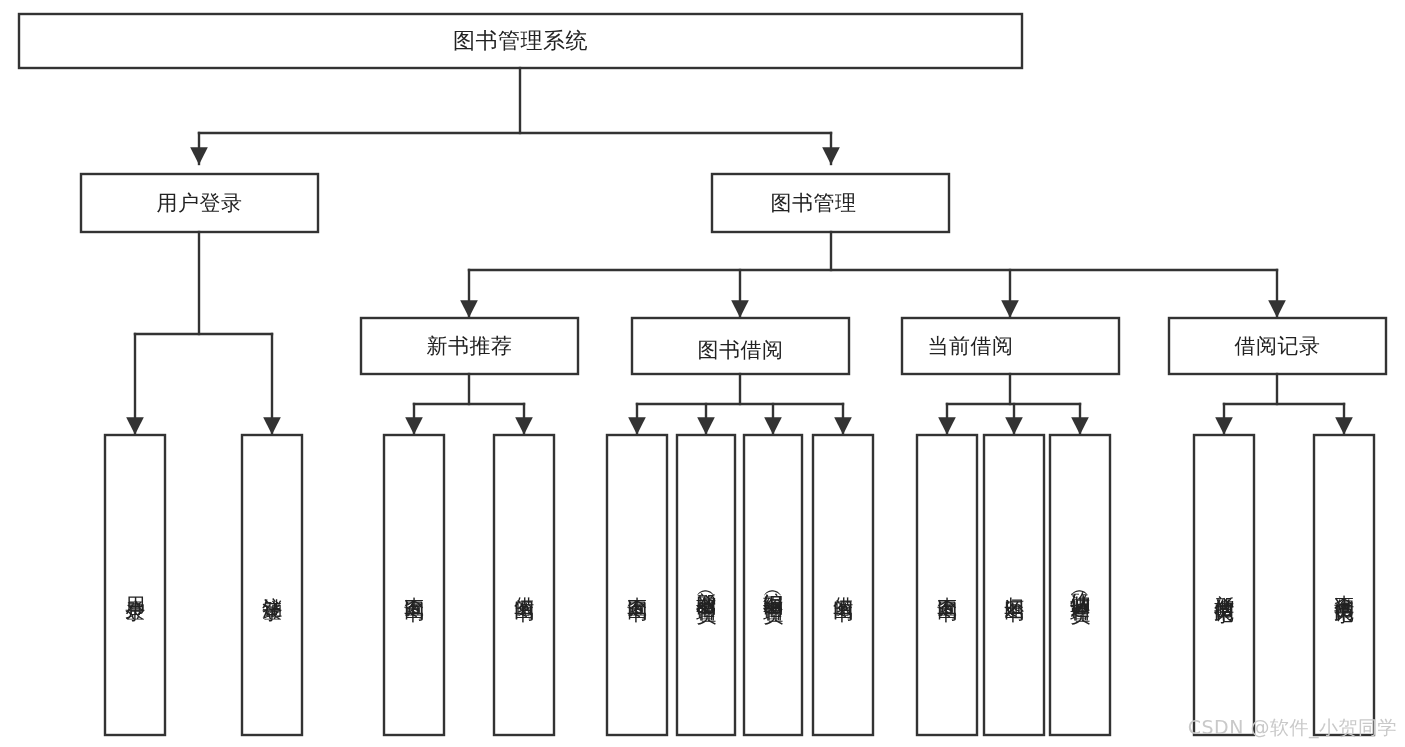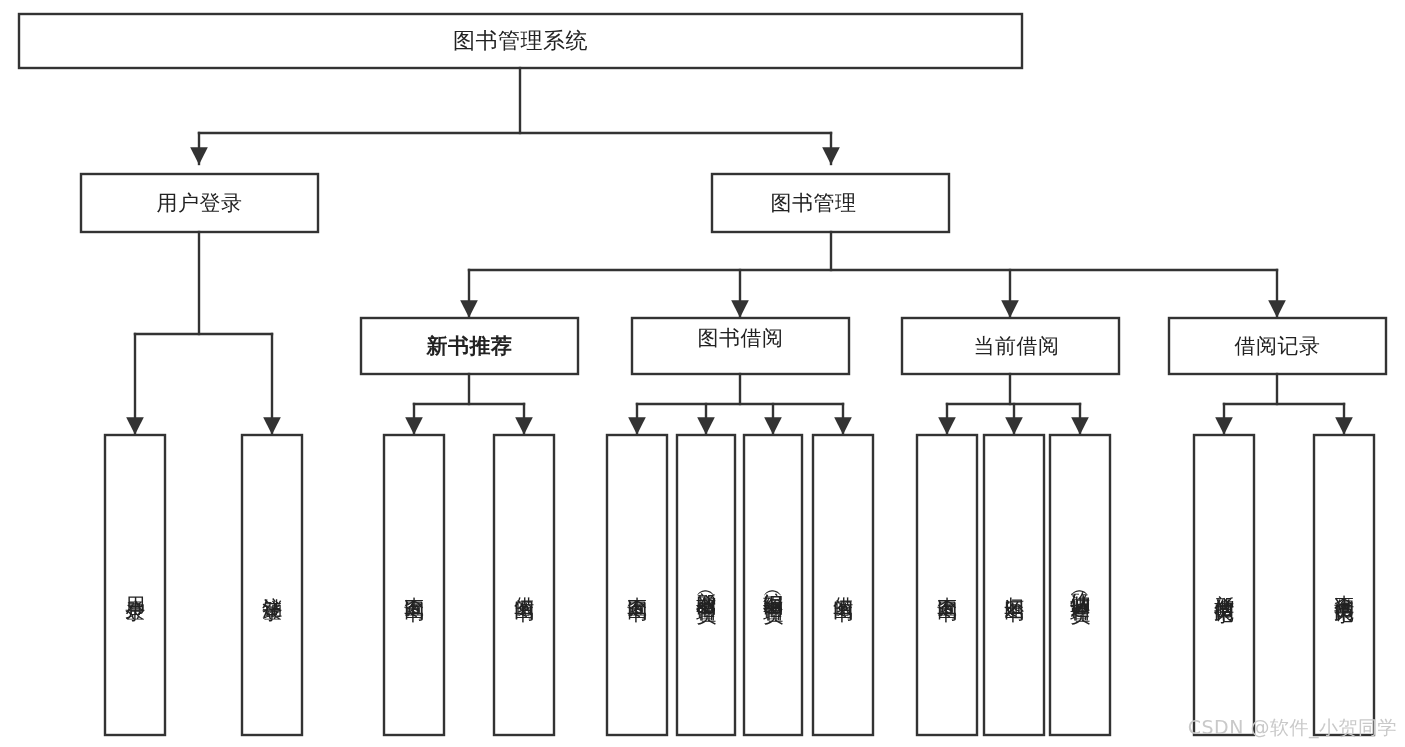--- a/index.html
+++ b/index.html
@@ -153,23 +153,23 @@
 
     <rect class="node-box" x="1194" y="435" width="60" height="300"></rect>
     <rect class="node-box" x="1314" y="435" width="60" height="300"></rect>
   </svg>
 
   <div class="node-label horizontal" style="left:19px; top:14px; width:1003px; height:54px; font-size:22px;">图书管理系统</div>
 
   <div class="node-label horizontal" style="left:81px; top:174px; width:237px; height:58px;">用户登录</div>
   <div class="node-label horizontal" style="left:712px; top:174px; width:203px; height:58px;">图书管理</div>
 
-  <div class="node-label horizontal" style="left:361px; top:318px; width:217px; height:56px;font-weight:bold;">新书推荐</div>
-  <div class="node-label horizontal" style="left:632px; top:318px; width:217px; height:40px;">图书借阅</div>
-  <div class="node-label horizontal" style="left:908px; top:318px; width:217px; height:56px;">当前借阅</div>
+  <div class="node-label horizontal" style="left:361px; top:318px; width:217px; height:56px;">新书推荐</div>
+  <div class="node-label horizontal" style="left:632px; top:330px; width:217px; height:40px;">图书借阅</div>
+  <div class="node-label horizontal" style="left:862px; top:318px; width:217px; height:56px;">当前借阅</div>
   <div class="node-label horizontal" style="left:1169px; top:318px; width:217px; height:56px;">借阅记录</div>
 
   <div class="node-label vertical" style="left:105px; top:435px; width:60px; height:300px;">用户登录</div>
   <div class="node-label vertical" style="left:242px; top:435px; width:60px; height:300px;">注销登录</div>
 
   <div class="node-label vertical" style="left:384px; top:435px; width:60px; height:300px;">查询图书</div>
   <div class="node-label vertical" style="left:494px; top:435px; width:60px; height:300px;">借阅图书</div>
 
   <div class="node-label vertical" style="left:607px; top:435px; width:60px; height:300px;">查询图书</div>
   <div class="node-label vertical" style="left:677px; top:435px; width:58px; height:300px;">新增图书（管理员）</div>

